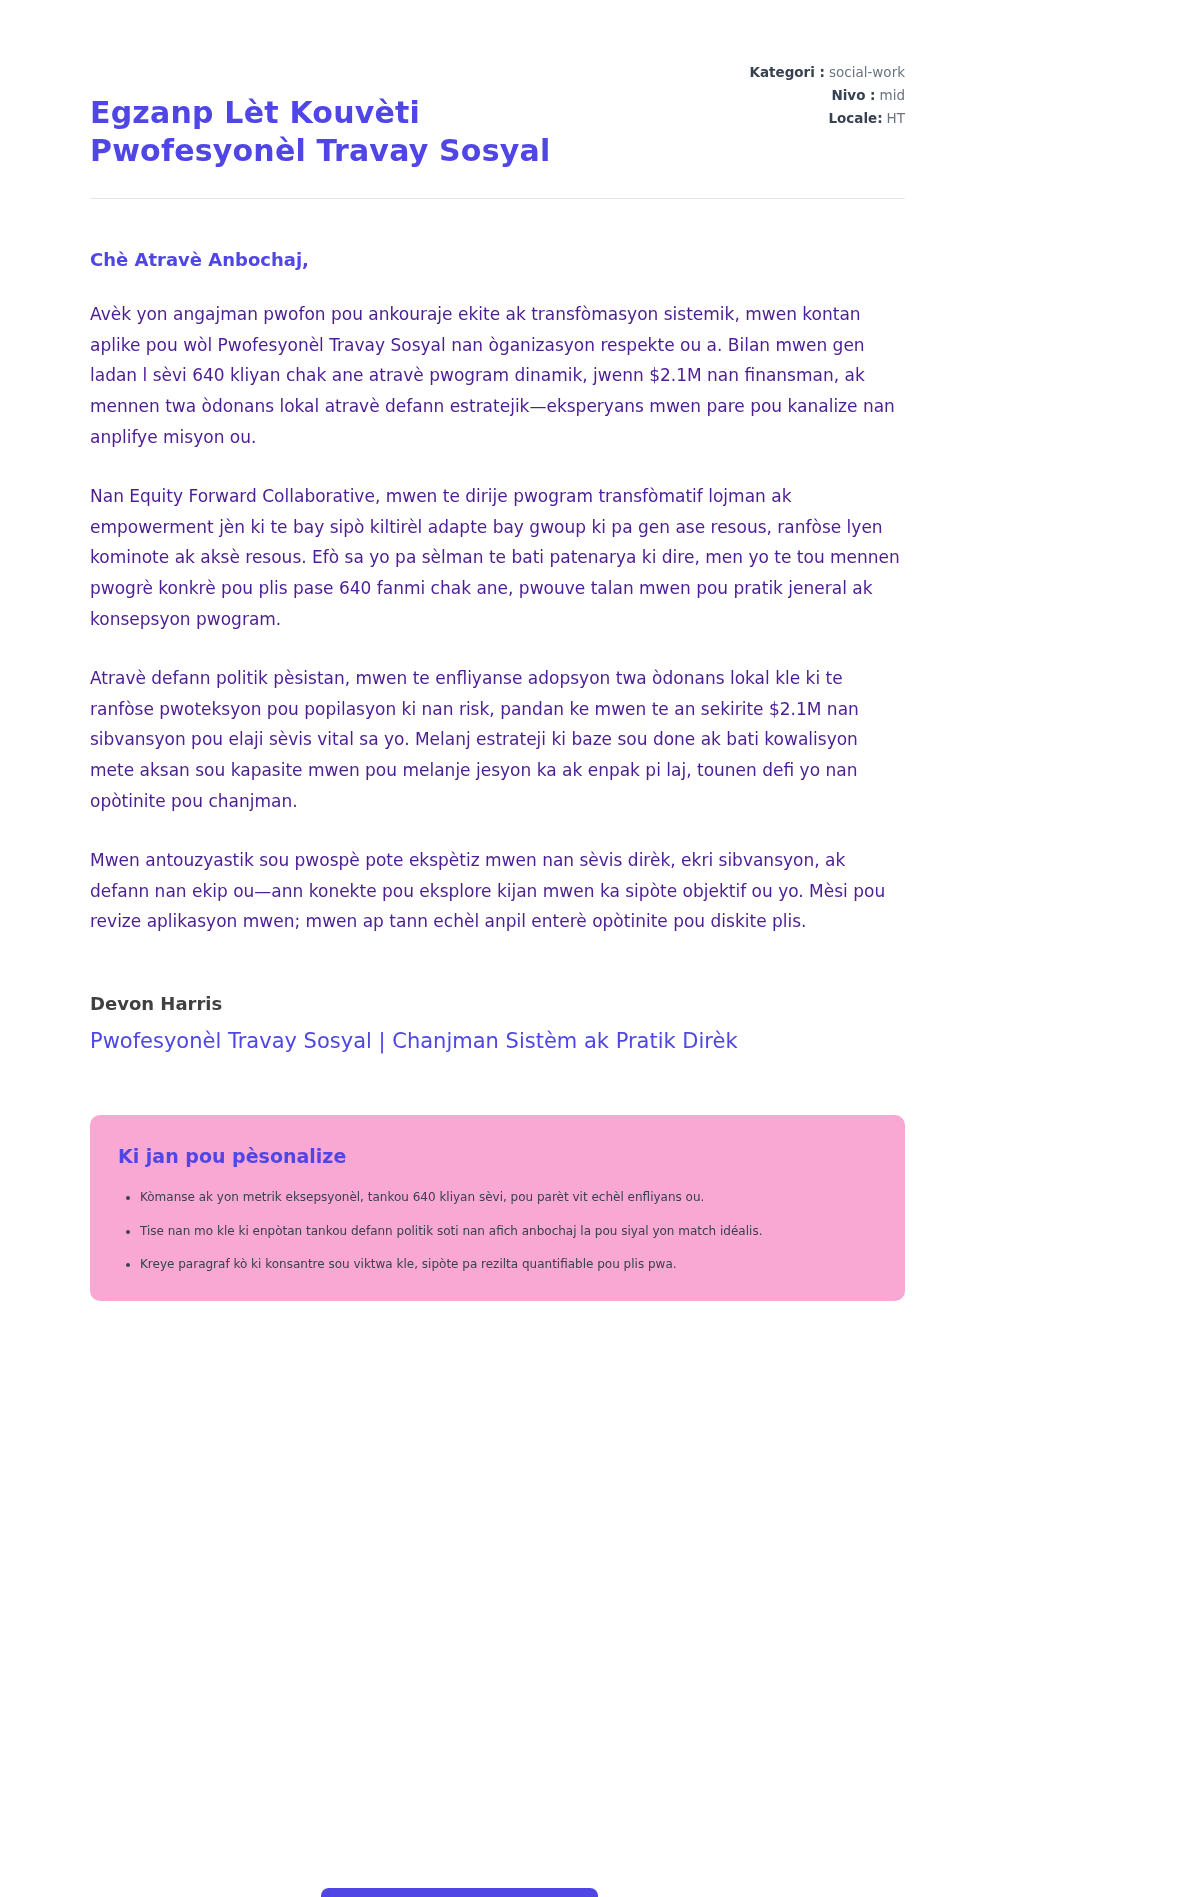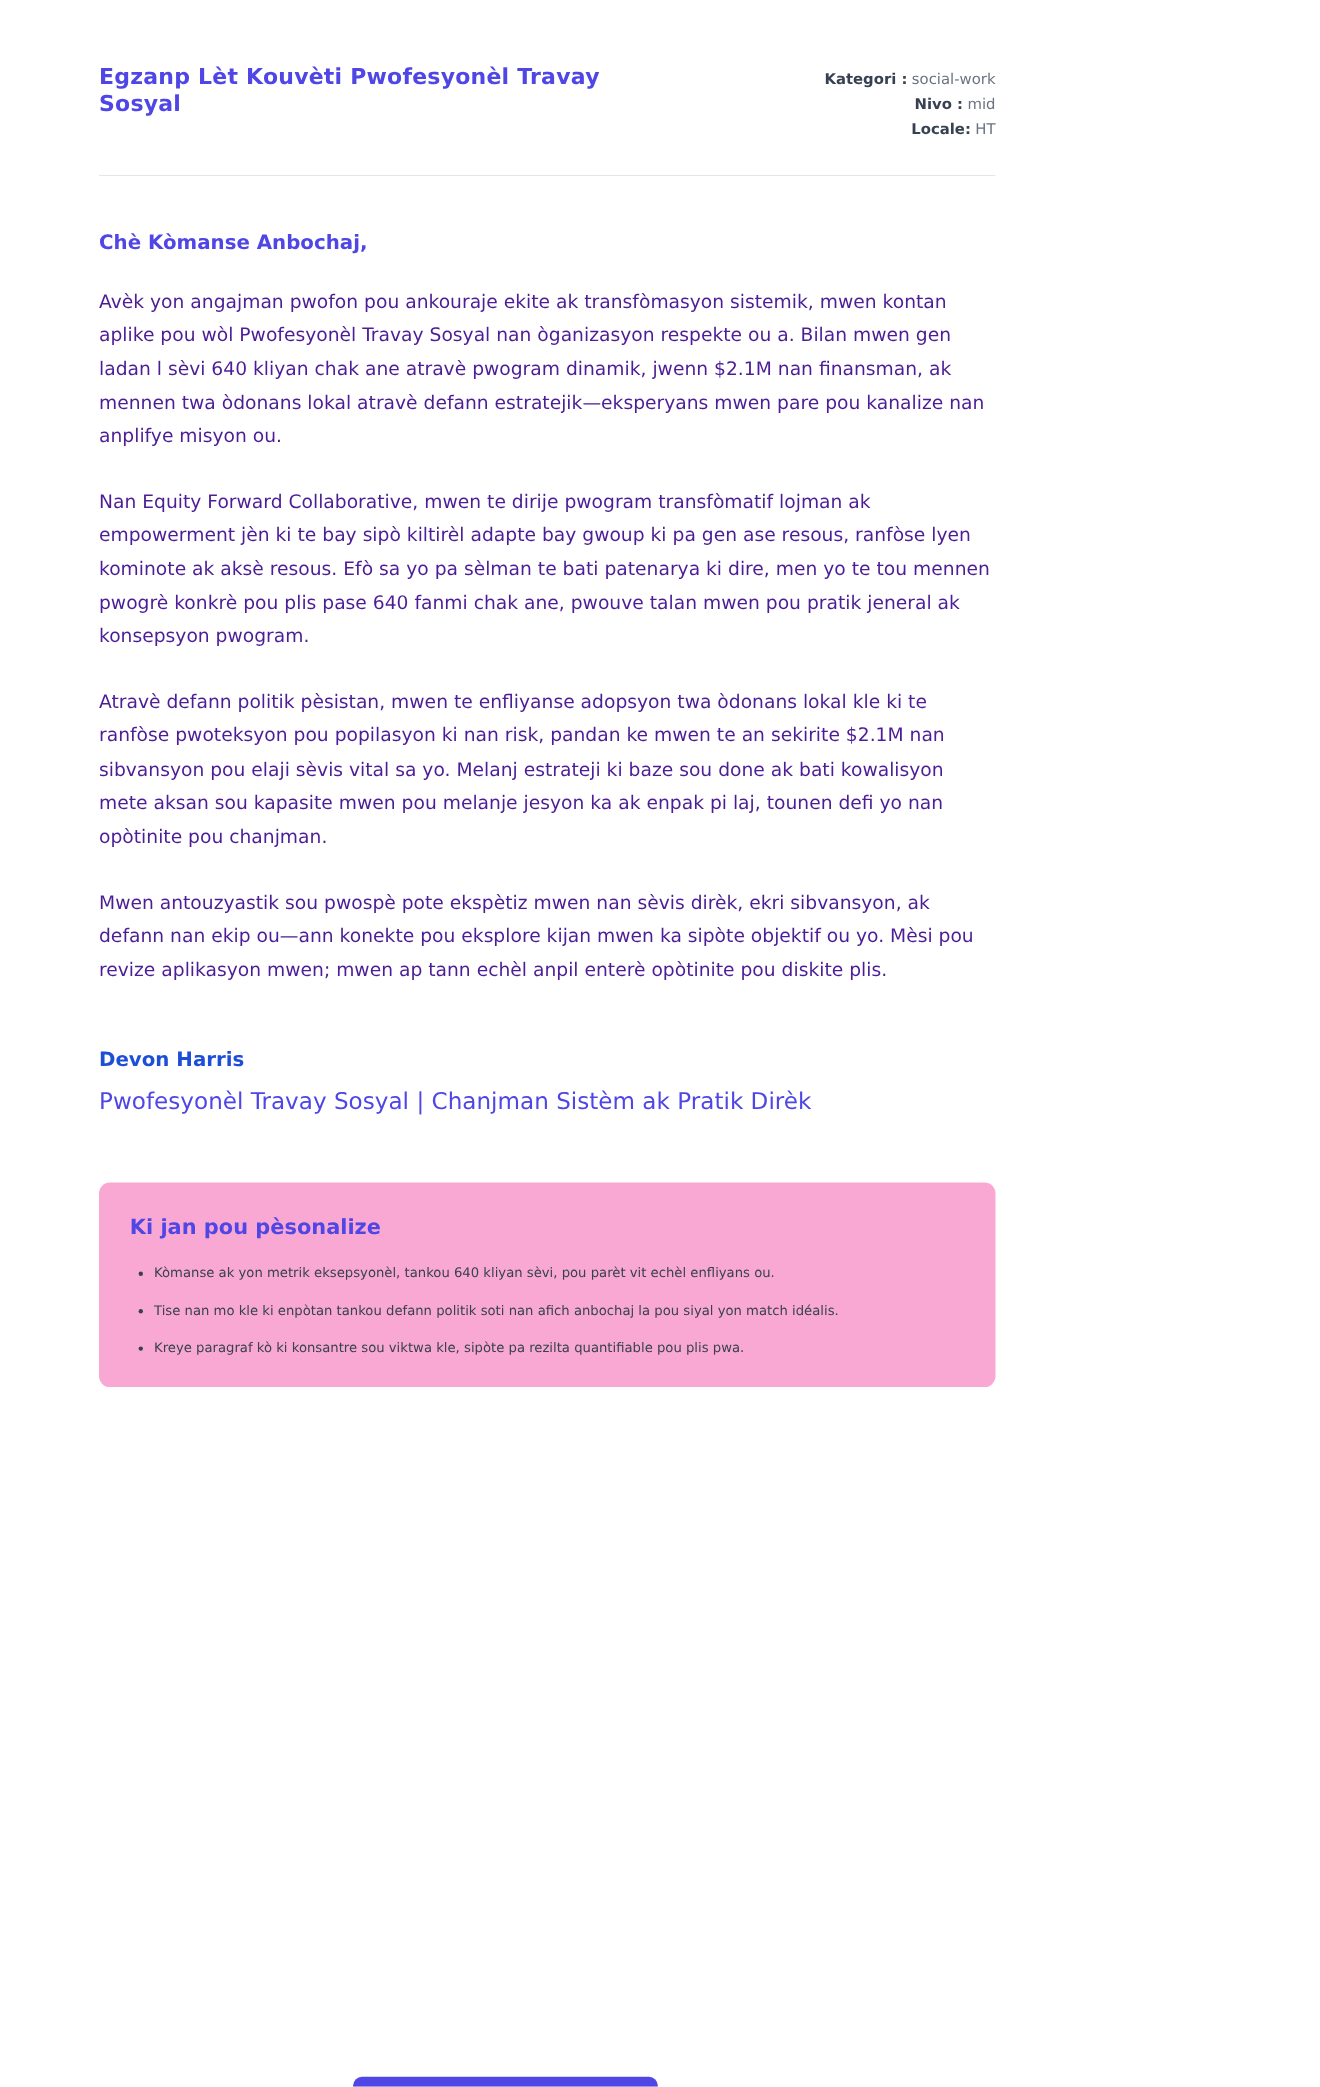--- a/index.html
+++ b/index.html
@@ -8,41 +8,41 @@
     width:1200px; min-height:1897px; position:relative;
     font-family:"DejaVu Sans","Liberation Sans",sans-serif;
     color:#374151;
   }
   .page { width:815px; margin-left:90px; padding-top:57px; }
 
   
   .header { display:flex; justify-content:space-between; align-items:flex-start; }
   .header-left { flex:1; }
   .page-title {
-    color:#4f46e5; font-size:20px; font-weight:700; line-height:1.27;
-    max-width:490px; letter-spacing:0.2px;
+    color:#4f46e5; font-size:30px; font-weight:700; line-height:1.27;
+    max-width:490px; letter-spacing:0.2px;margin-top:37px;
   }
   .page-subtitle {
     margin-top:9px; color:#1f2937; font-size:19px; font-weight:700;
     line-height:1.44; max-width:552px;
   }
   .meta {
     width:218px; text-align:right; font-size:13.5px; line-height:1.55;
     color:#6b7280; padding-top:5px; flex-shrink:0;
   }
   .meta-row { margin-bottom:2px; }
   .meta-label { font-weight:700; color:#374151; }
   .meta-inline .meta-value { margin-left:4px; }
   .meta-link { cursor:pointer; }
   .divider { border:none; border-top:1px solid #e5e7eb; margin-top:28px; }
 
   
   .salutation { margin-top:50px; color:#4f46e5; font-size:18px; font-weight:700; }
   .paragraph { margin-top:29px; font-size:17px; line-height:1.8; color:#4c1d95; }
-  .signature-name { margin-top:56px; font-size:18px; font-weight:700; color:#1d4ed8; }
+  .signature-name { margin-top:56px; font-size:18px; font-weight:700; color:#404040; }
   .signature-role { margin-top:15px; font-size:21px; color:#4f46e5; }
 
   
   .tags { margin-top:64px; display:flex; gap:16px; flex-wrap:wrap; }
   .tag {
     background:#ede9fe; color:#4f46e5; font-size:14.5px;
     padding:9px 17px; border-radius:6px; white-space:nowrap;
   }
 
   
@@ -79,21 +79,21 @@
       </div>
       <div class="meta-row meta-inline">
         <span class="meta-label">Locale:</span><span class="meta-value">HT</span>
       </div>
     </aside>
   </header>
 
   <hr class="divider">
 
   <section>
-    <p class="salutation">Chè Kòmanse Anbochaj,</p>
+    <p class="salutation">Chè Atravè Anbochaj,</p>
     <p class="paragraph">Avèk yon angajman pwofon pou ankouraje ekite ak transfòmasyon sistemik, mwen kontan aplike pou wòl Pwofesyonèl Travay Sosyal nan òganizasyon respekte ou a. Bilan mwen gen ladan l sèvi 640 kliyan chak ane atravè pwogram dinamik, jwenn $2.1M nan finansman, ak mennen twa òdonans lokal atravè defann estratejik—eksperyans mwen pare pou kanalize nan anplifye misyon ou.</p>
     <p class="paragraph">Nan Equity Forward Collaborative, mwen te dirije pwogram transfòmatif lojman ak empowerment jèn ki te bay sipò kiltirèl adapte bay gwoup ki pa gen ase resous, ranfòse lyen kominote ak aksè resous. Efò sa yo pa sèlman te bati patenarya ki dire, men yo te tou mennen pwogrè konkrè pou plis pase 640 fanmi chak ane, pwouve talan mwen pou pratik jeneral ak konsepsyon pwogram.</p>
     <p class="paragraph">Atravè defann politik pèsistan, mwen te enfliyanse adopsyon twa òdonans lokal kle ki te ranfòse pwoteksyon pou popilasyon ki nan risk, pandan ke mwen te an sekirite $2.1M nan sibvansyon pou elaji sèvis vital sa yo. Melanj estrateji ki baze sou done ak bati kowalisyon mete aksan sou kapasite mwen pou melanje jesyon ka ak enpak pi laj, tounen defi yo nan opòtinite pou chanjman.</p>
     <p class="paragraph">Mwen antouzyastik sou pwospè pote ekspètiz mwen nan sèvis dirèk, ekri sibvansyon, ak defann nan ekip ou—ann konekte pou eksplore kijan mwen ka sipòte objektif ou yo. Mèsi pou revize aplikasyon mwen; mwen ap tann echèl anpil enterè opòtinite pou diskite plis.</p>
     <p class="signature-name">Devon Harris</p>
     <p class="signature-role">Pwofesyonèl Travay Sosyal | Chanjman Sistèm ak Pratik Dirèk</p>
   </section>
 
 
   <section class="tips">

